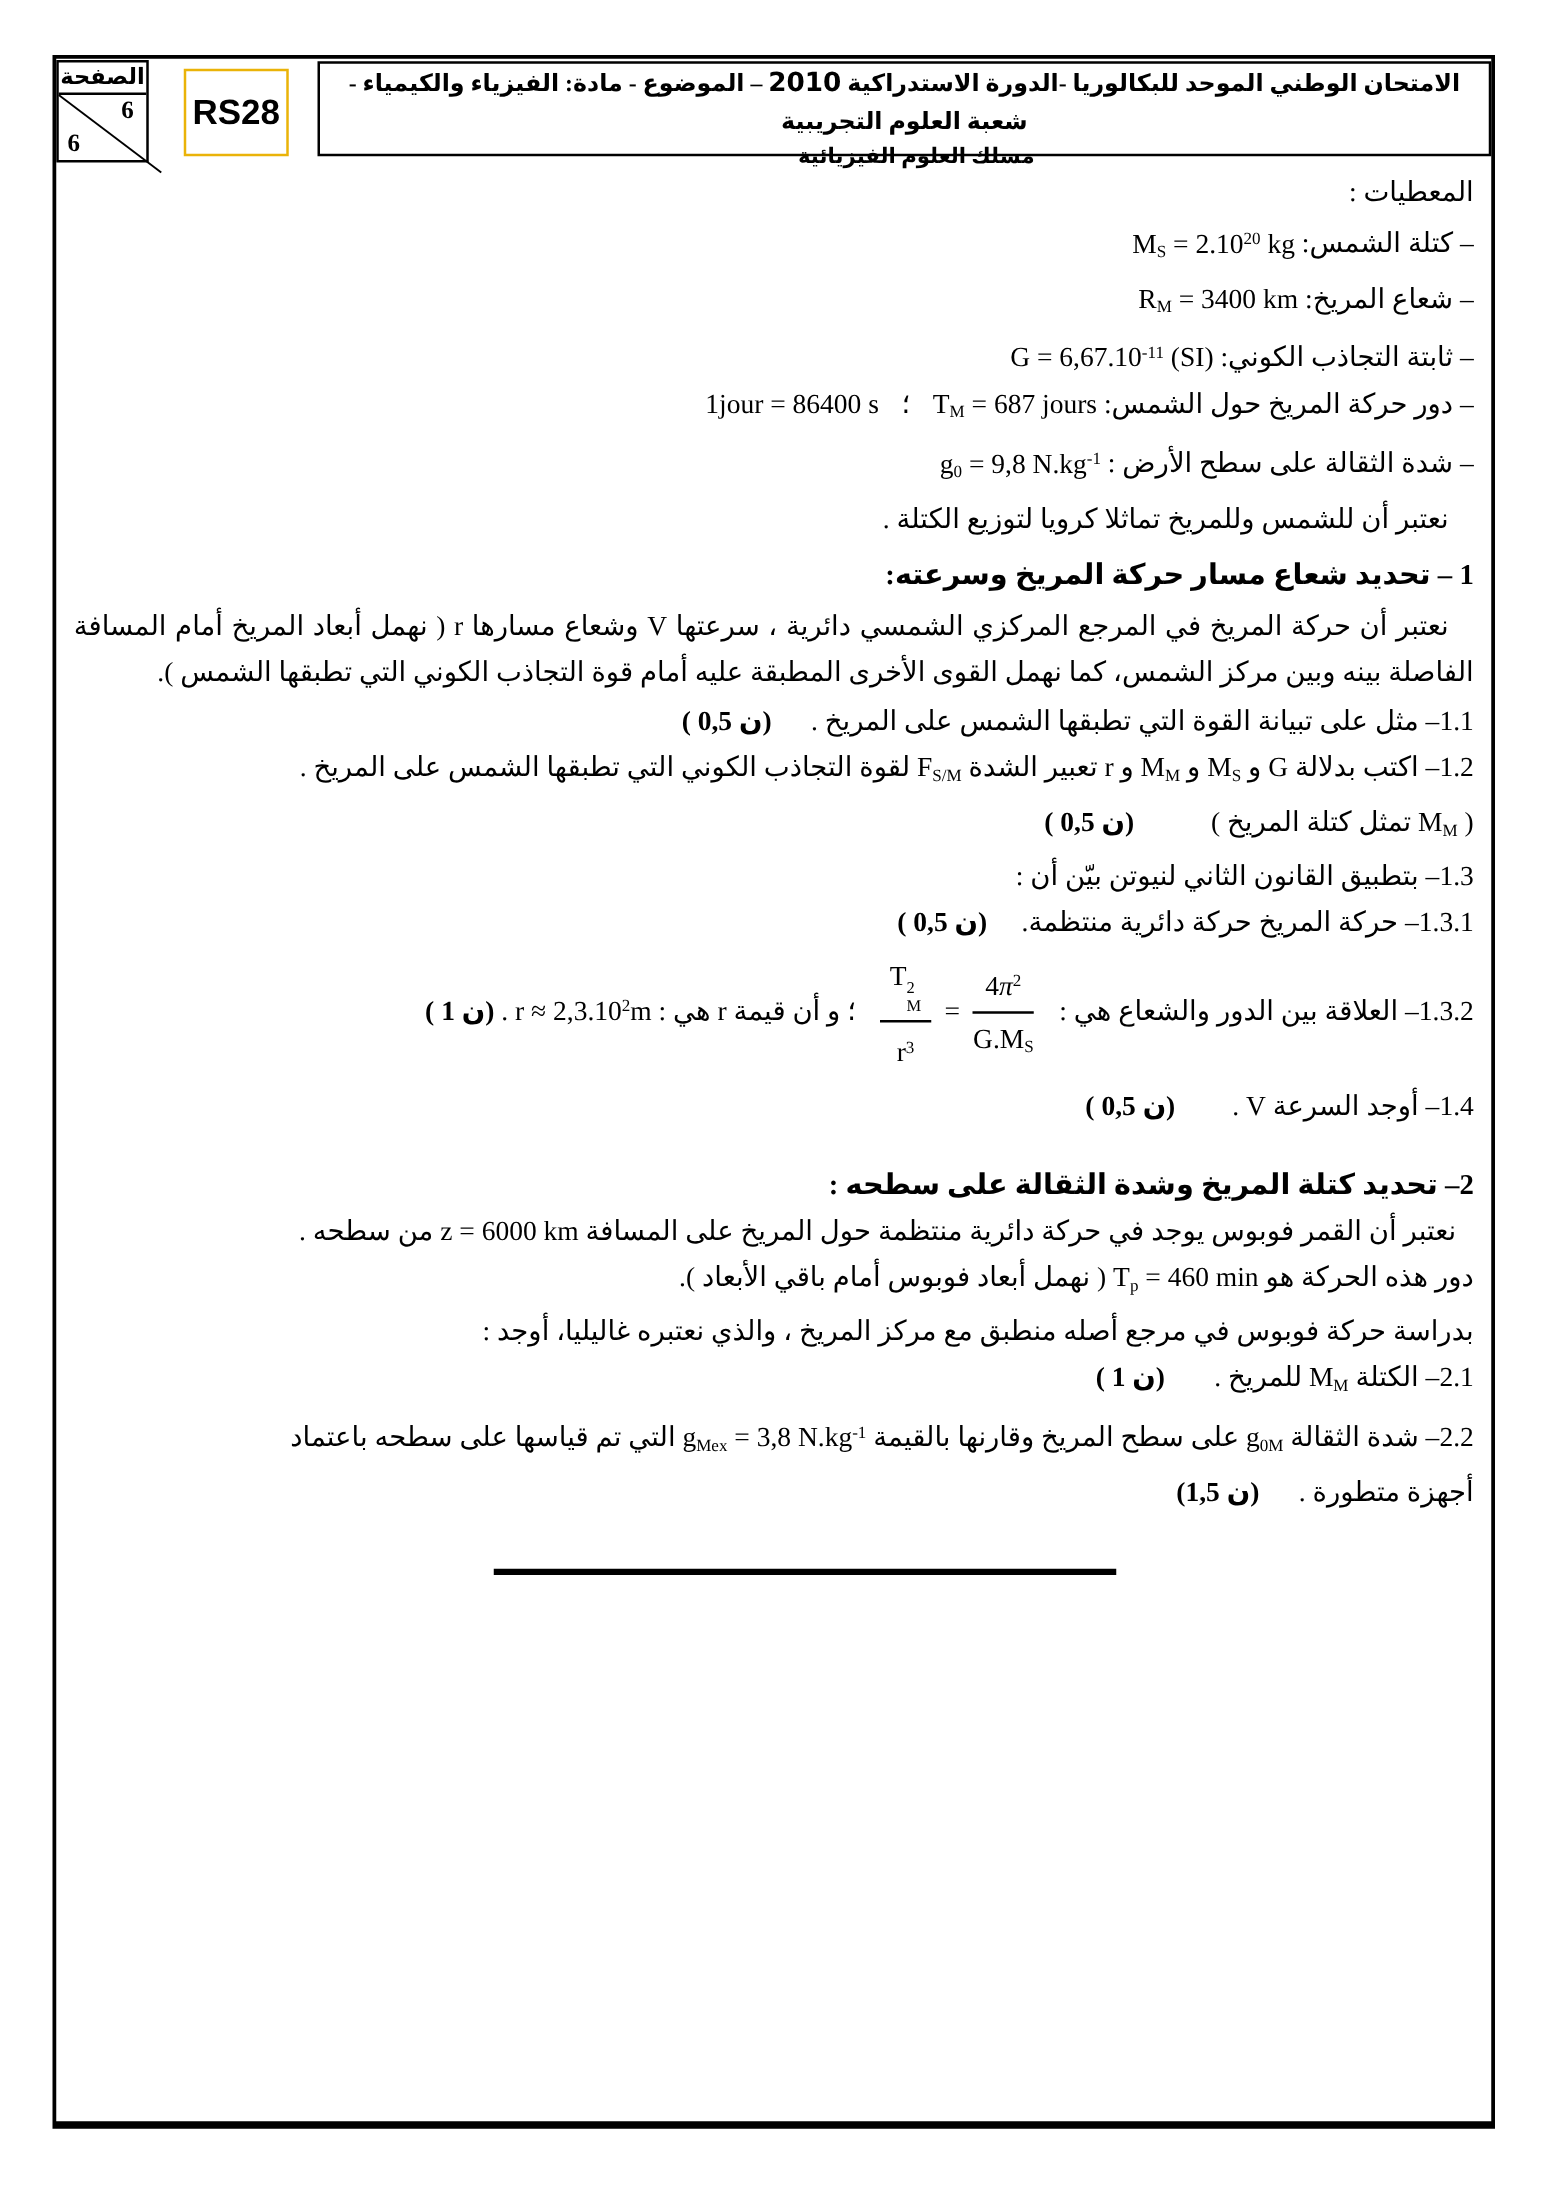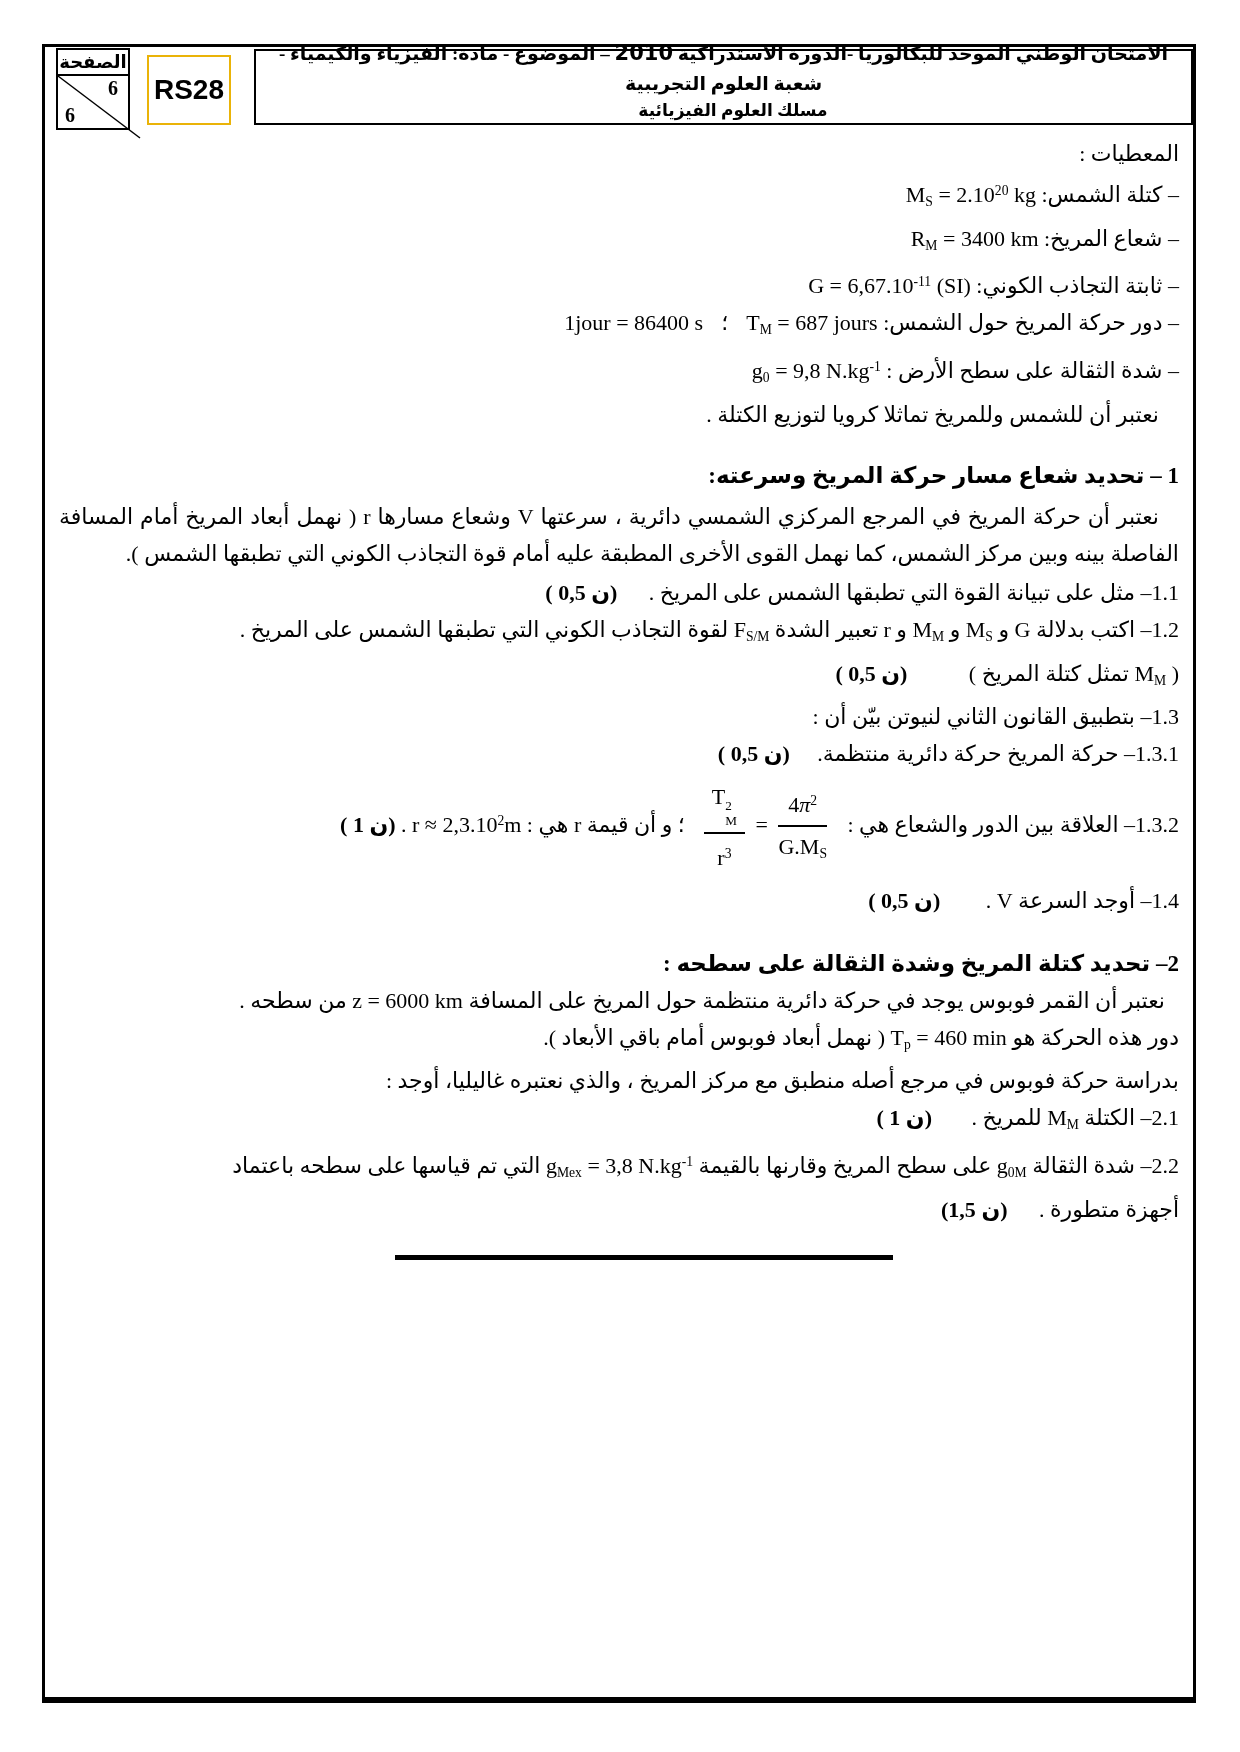--- a/index.html
+++ b/index.html
@@ -1,42 +1,42 @@
 <!DOCTYPE html>
 <html><head>
 <meta charset="utf-8">
 <style>
   html,body{margin:0;padding:0;background:#fff;}
   .page{position:relative;width:1240px;height:1752px;background:#ffffff;overflow:hidden;
         font-family:"Liberation Serif","DejaVu Sans",serif;color:#000;}
   .frame{position:absolute;left:42px;top:44px;width:1148px;height:1650px;
          border:3px solid #000;border-bottom-width:6px;}
   
-  .pagebox{position:absolute;left:11px;top:1px;width:70px;border:2px solid #000;background:#fff;}
+  .pagebox{position:absolute;left:0;top:1px;width:70px;border:2px solid #000;background:#fff;}
   .pagebox-title{display:block;text-align:center;font-weight:bold;font-size:18px;line-height:24px;
                  border-bottom:2px solid #000;font-family:"DejaVu Sans",sans-serif;}
   .pagebox-nums{position:relative;height:52px;}
   .pagebox-nums svg{position:absolute;left:0;top:0;overflow:visible;}
   .num-top{position:absolute;top:1px;right:10px;font-weight:bold;font-size:20px;}
   .num-bottom{position:absolute;bottom:1px;left:7px;font-weight:bold;font-size:20px;}
   .codebox{position:absolute;left:102px;top:8px;width:80px;height:66px;border:2px solid #eab308;
            display:flex;align-items:center;justify-content:center;
            font-family:"Liberation Sans",sans-serif;font-weight:bold;font-size:28px;}
   .exambox{position:absolute;left:185px;top:2px;right:0;height:72px;border:2px solid #000;
-           display:flex;flex-direction:column;justify-content:flex-end;text-align:center;margin-left:24px;}
+           display:flex;flex-direction:column;justify-content:space-between;text-align:center;margin-left:24px;}
   .exam-line1{font-size:19px;font-weight:bold;line-height:30px;}
   .exam-line2{font-size:17px;font-weight:bold;line-height:24px;padding-left:19px;}
   .year{font-family:"DejaVu Sans",sans-serif;font-weight:900;letter-spacing:2px;font-size:21px;
         direction:ltr;unicode-bidi:isolate;}
   
   .content{position:absolute;top:88px;left:0;right:0;padding:0 14px;direction:rtl;
            font-size:22px;line-height:37px;}
   .line{min-height:37px;}
   .note{margin-right:20px;}
-  .sec-title{font-weight:bold;font-size:23px;margin-top:24px;}
+  .sec-title{font-weight:bold;font-size:23px;margin-top:8px;}
   .sec-title2{margin-top:26px;}
   .para{text-align:justify;text-indent:20px;margin:4px 0 2px;}
   .para2{text-indent:14px;}
   .m{direction:ltr;unicode-bidi:isolate;white-space:nowrap;font-family:"Liberation Serif",serif;}
   sub{font-size:0.62em;vertical-align:-0.28em;}
   sup{font-size:0.62em;vertical-align:0.5em;}
   .mark{font-weight:bold;direction:ltr;unicode-bidi:isolate;white-space:pre;}
   .gap{display:inline-block;height:1px;}
   .frac{display:inline-flex;flex-direction:column;vertical-align:middle;text-align:center;margin:0 5px;}
   .fnum{border-bottom:2px solid #000;padding:0 8px 3px;display:block;}

